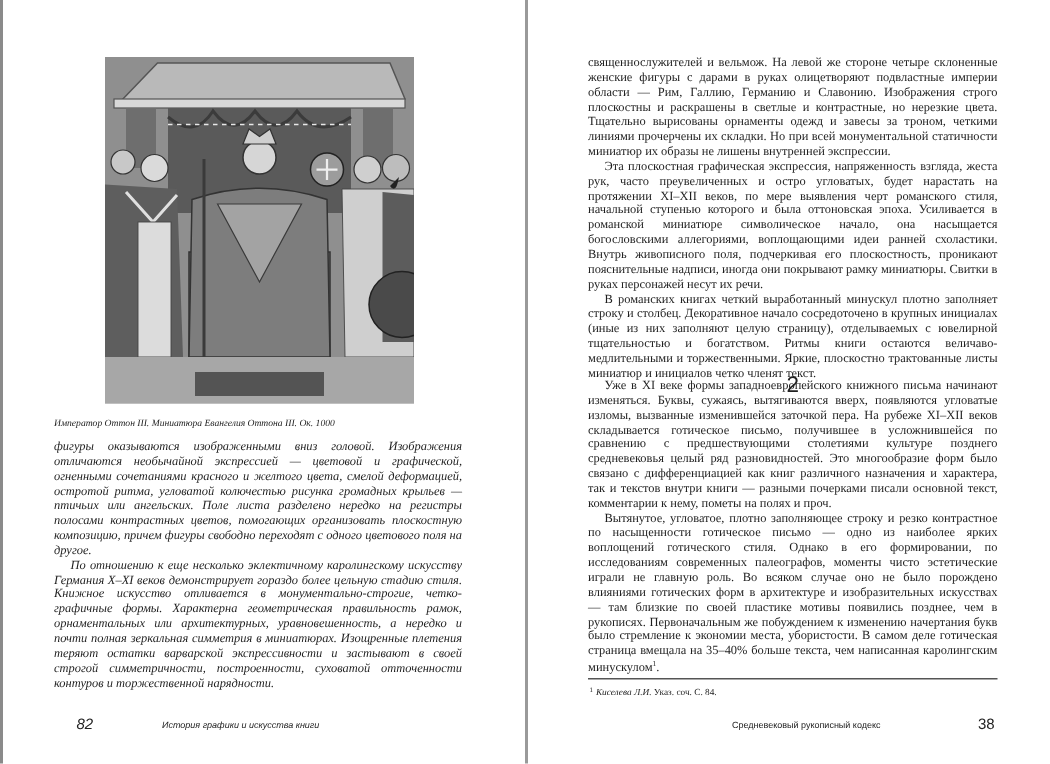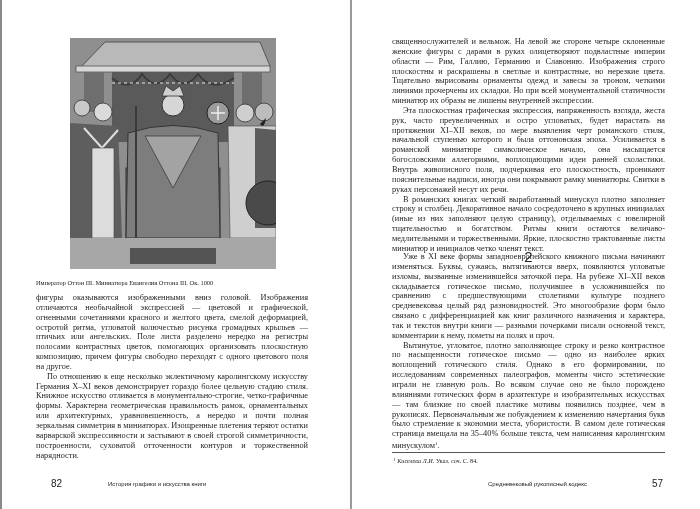--- a/index.html
+++ b/index.html
@@ -3,21 +3,21 @@
 <meta charset="utf-8">
 <style>
   html, body { margin: 0; padding: 0; }
   body {
     width: 700px; height: 509px; position: relative; overflow: hidden;
     background: #ffffff;
     font-family: "Liberation Serif", serif;
     color: #1a1a1a;
   }
   .page { position: absolute; top: 0; height: 509px; background: #fff; }
-  .page-left { left: 0; width: 288px; }
+  .page-left { left: 0; width: 288px; font-style: italic; }
   .page-right { left: 352px; width: 348px; }
   .left-edge { position: absolute; left: 0; top: 0; width: 2px; height: 509px; background: #8a8a8a; }
   .spine { position: absolute; left: 350px; top: 0; width: 2px; height: 509px; background: #9a9a9a; }
 
   .figure {
     position: absolute; left: 70px; top: 38px; width: 206px; height: 231px;
     background: #9a9a9a; overflow: hidden;
   }
   .figure svg { width: 100%; height: 100%; display: block; }
   .caption {
@@ -142,13 +142,13 @@
   <p>Уже в XI веке формы западноевропейского книжного письма начинают изменяться. Буквы, сужаясь, вытягиваются вверх, появляются угловатые изломы, вызванные изменившейся заточкой пера. На рубеже XI–XII веков складывается готическое письмо, получившее в усложнившейся по сравнению с предшествующими столетиями культуре позднего средневековья целый ряд разновидностей. Это многообразие форм было связано с дифференциацией как книг различного назначения и характера, так и текстов внутри книги — разными почерками писали основной текст, комментарии к нему, пометы на полях и проч.</p>
   <p><span>Вытянутое, угловатое, плотно заполняющее строку и резко контрастное по насыщенности готическое письмо — одно из наиболее ярких воплощений готического стиля. Однако в его формировании, по исследованиям современных палеографов, моменты чисто эстетические играли не главную роль. Во всяком случае оно не было порождено влияниями готических форм в архитектуре и изобразительных искусствах — там близкие по своей пластике мотивы появились позднее, чем в рукописях. Первоначальным же побуждением к изменению начертания букв было стремление к экономии места, убористости. В самом деле готическая страница вмещала на 35–40% больше текста, чем написанная каролингским минускулом</span><sup class="ref">1</sup>.</p>
 </div>
 
 <div class="footnote-rule"></div>
 <div class="footnote">
   <sup>1</sup><span class="author">Киселева Л.И.</span><span> Указ. соч. С. 84.</span>
 </div>
 
 <div class="running-head running-head-right">Средневековый рукописный кодекс</div>
-<div class="folio folio-right">57</div>
+<div class="folio folio-right">38</div>
 
 </body></html>

